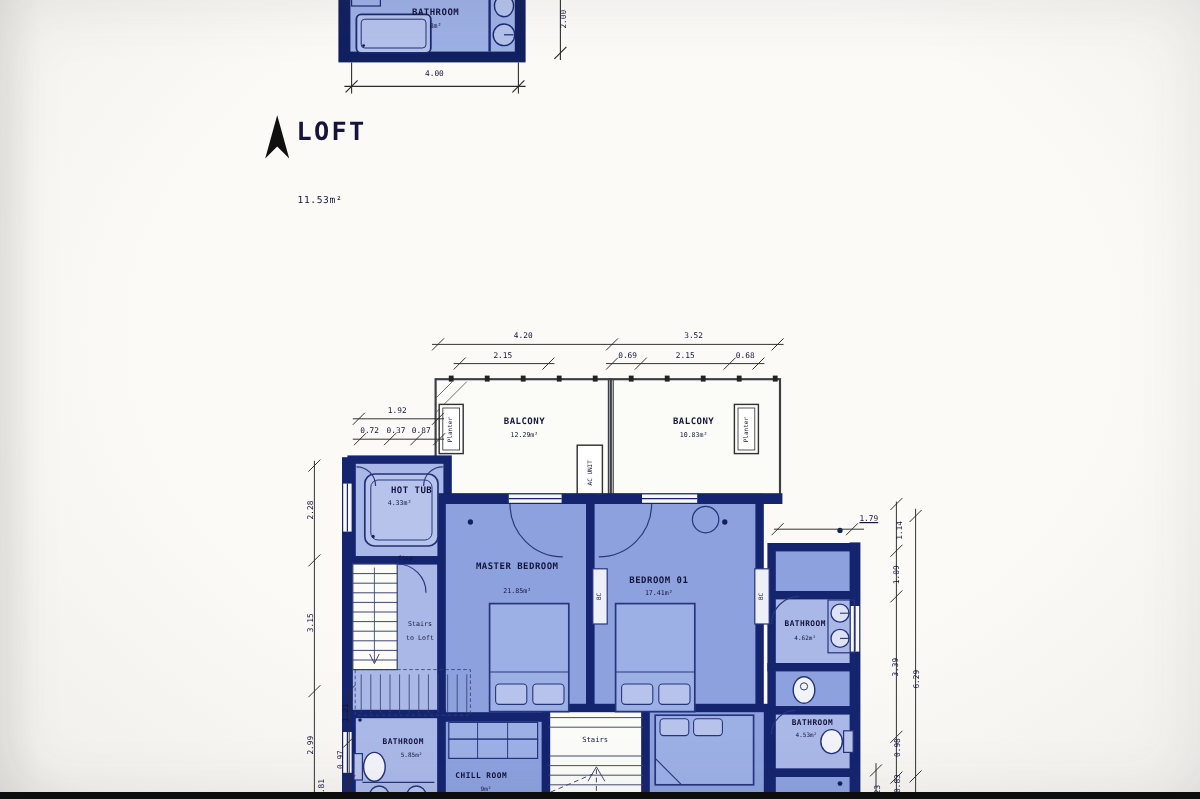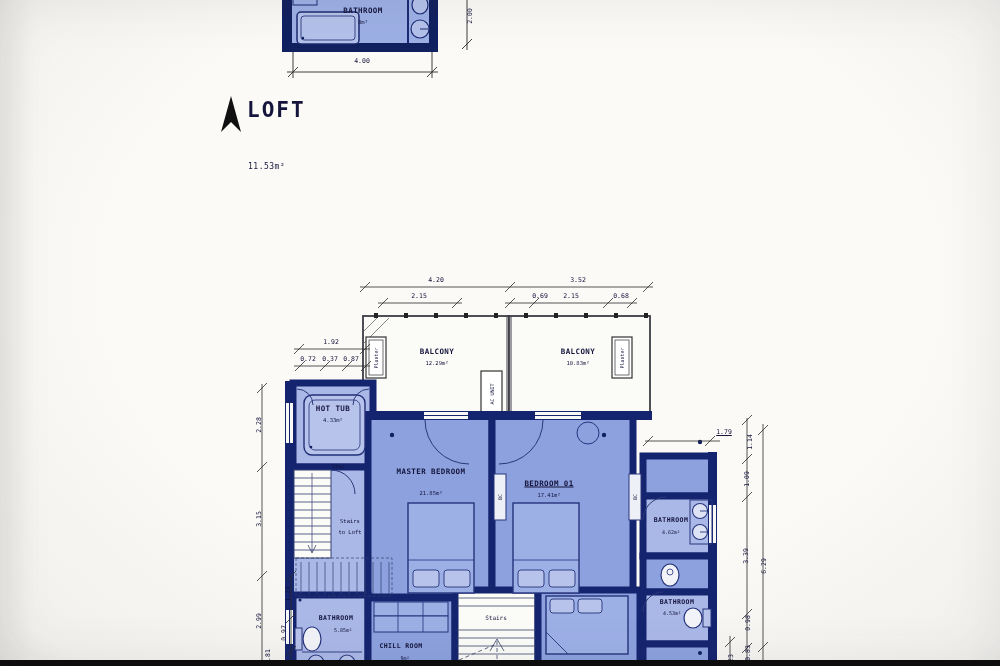--- a/index.html
+++ b/index.html
@@ -315,21 +315,21 @@
     <span class="room-area" style="left:363px;top:22px;">8m²</span>
     <span class="dim" style="left:362px;top:61px;">4.00</span>
     <span class="dimv" style="left:470px;top:16px;">2.00</span>
 
     <span class="loft-title" style="left:247px;top:98px;">LOFT</span>
     <span class="loft-area" style="left:248px;top:122px;">11.53m²</span>
 
     <span class="dim" style="left:436px;top:280px;">4.20</span>
     <span class="dim" style="left:578px;top:280px;">3.52</span>
     <span class="dim" style="left:419px;top:296px;">2.15</span>
-    <span class="dim" style="left:540px;top:296px;">0.69</span>
+    <span class="dim" style="left:523px;top:296px;">0.69</span>
     <span class="dim" style="left:571px;top:296px;">2.15</span>
     <span class="dim" style="left:621px;top:296px;">0.68</span>
 
     <span class="dim" style="left:331px;top:342px;">1.92</span>
     <span class="dim" style="left:308px;top:359px;text-align:center;">0.72</span>
     <span class="dim" style="left:330px;top:359px;">0.37</span>
     <span class="dim" style="left:351px;top:359px;">0.87</span>
 
     <span class="dimv" style="left:259px;top:425px;">2.28</span>
     <span class="dimv" style="left:259px;top:519px;">3.15</span>
@@ -344,25 +344,25 @@
     <span class="dimv" style="left:746px;top:556px;">3.39</span>
     <span class="dimv" style="left:748px;top:623px;">0.98</span>
     <span class="dimv" style="left:748px;top:653px;">0.83</span>
     <span class="dimv" style="left:764px;top:566px;">6.29</span>
     <span class="dimv" style="left:731px;top:658px;">23</span>
 
     <span class="room-name" style="left:437px;top:351px;">BALCONY</span>
     <span class="room-area" style="left:437px;top:363px;">12.29m²</span>
     <span class="room-name" style="left:578px;top:351px;">BALCONY</span>
     <span class="room-area" style="left:578px;top:363px;">10.83m²</span>
-    <span class="room-name" style="left:333px;top:408px;">HOT TUB</span>
+    <span class="room-name" style="left:333px;top:408px;padding-left:20px;">HOT TUB</span>
     <span class="room-area" style="left:333px;top:420px;">4.33m²</span>
     <span class="room-name wrap2" style="left:431px;top:472px;">MASTER BEDROOM</span>
     <span class="room-area" style="left:431px;top:493px;">21.85m²</span>
-    <span class="room-name" style="left:549px;top:483px;text-decoration:underline;">BEDROOM 01</span>
+    <span class="room-name" style="left:549px;top:483px;">BEDROOM 01</span>
     <span class="room-area" style="left:549px;top:495px;">17.41m²</span>
     <span class="room-name" style="left:671px;top:520px;font-size:6.5px;">BATHROOM</span>
     <span class="room-area" style="left:671px;top:532px;font-size:5px;">4.62m²</span>
     <span class="room-name" style="left:677px;top:602px;font-size:6.5px;">BATHROOM</span>
     <span class="room-area" style="left:672px;top:613px;font-size:5px;">4.53m²</span>
     <span class="room-name" style="left:336px;top:618px;font-size:6.5px;">BATHROOM</span>
     <span class="room-area" style="left:343px;top:630px;font-size:5px;">5.85m²</span>
     <span class="room-name" style="left:401px;top:646px;font-size:6.5px;">CHILL ROOM</span>
     <span class="room-area" style="left:405px;top:658px;font-size:5px;">9m²</span>
 

